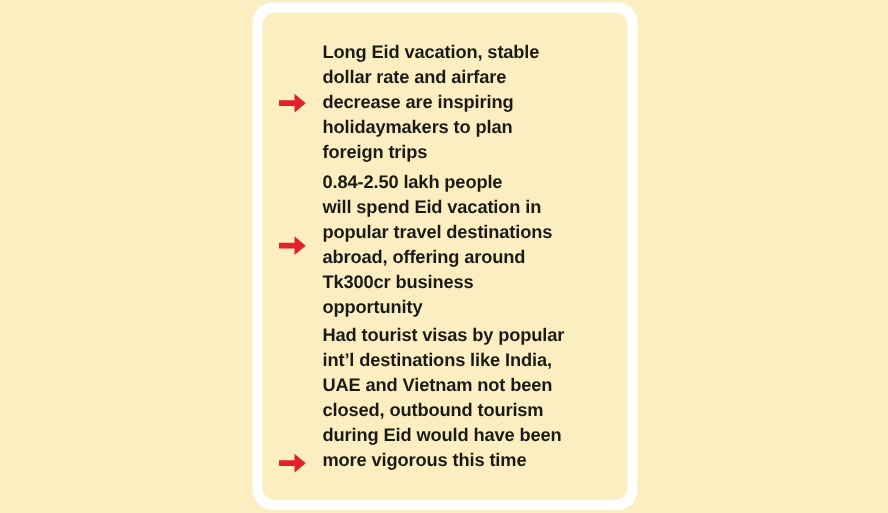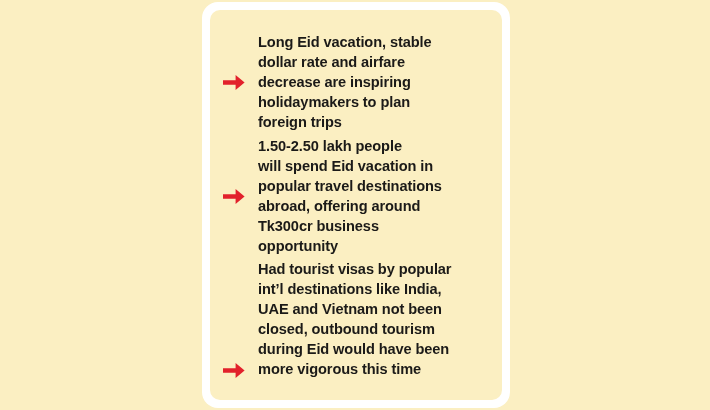--- a/index.html
+++ b/index.html
@@ -105,21 +105,21 @@
 holidaymakers to plan
 foreign trips</div>
       </div>
 
       <div class="bullet-row" id="row-1">
         <div class="arrow-cell">
           <svg class="arrow-icon" viewBox="0 0 22 17" xmlns="http://www.w3.org/2000/svg" aria-hidden="true">
             <path d="M0 6.2 H12.6 V1.0 L21.6 8.5 L12.6 16.0 V10.8 H0 Z" fill="#e2212b"></path>
           </svg>
         </div>
-        <div class="bullet-text">1.50-2.50 lakh people
+        <div class="bullet-text">0.84-2.50 lakh people
 will spend Eid vacation in
 popular travel destinations
 abroad, offering around
 Tk300cr business
 opportunity</div>
       </div>
 
       <div class="bullet-row" id="row-2">
         <div class="arrow-cell">
           <svg class="arrow-icon" viewBox="0 0 22 17" xmlns="http://www.w3.org/2000/svg" aria-hidden="true">

